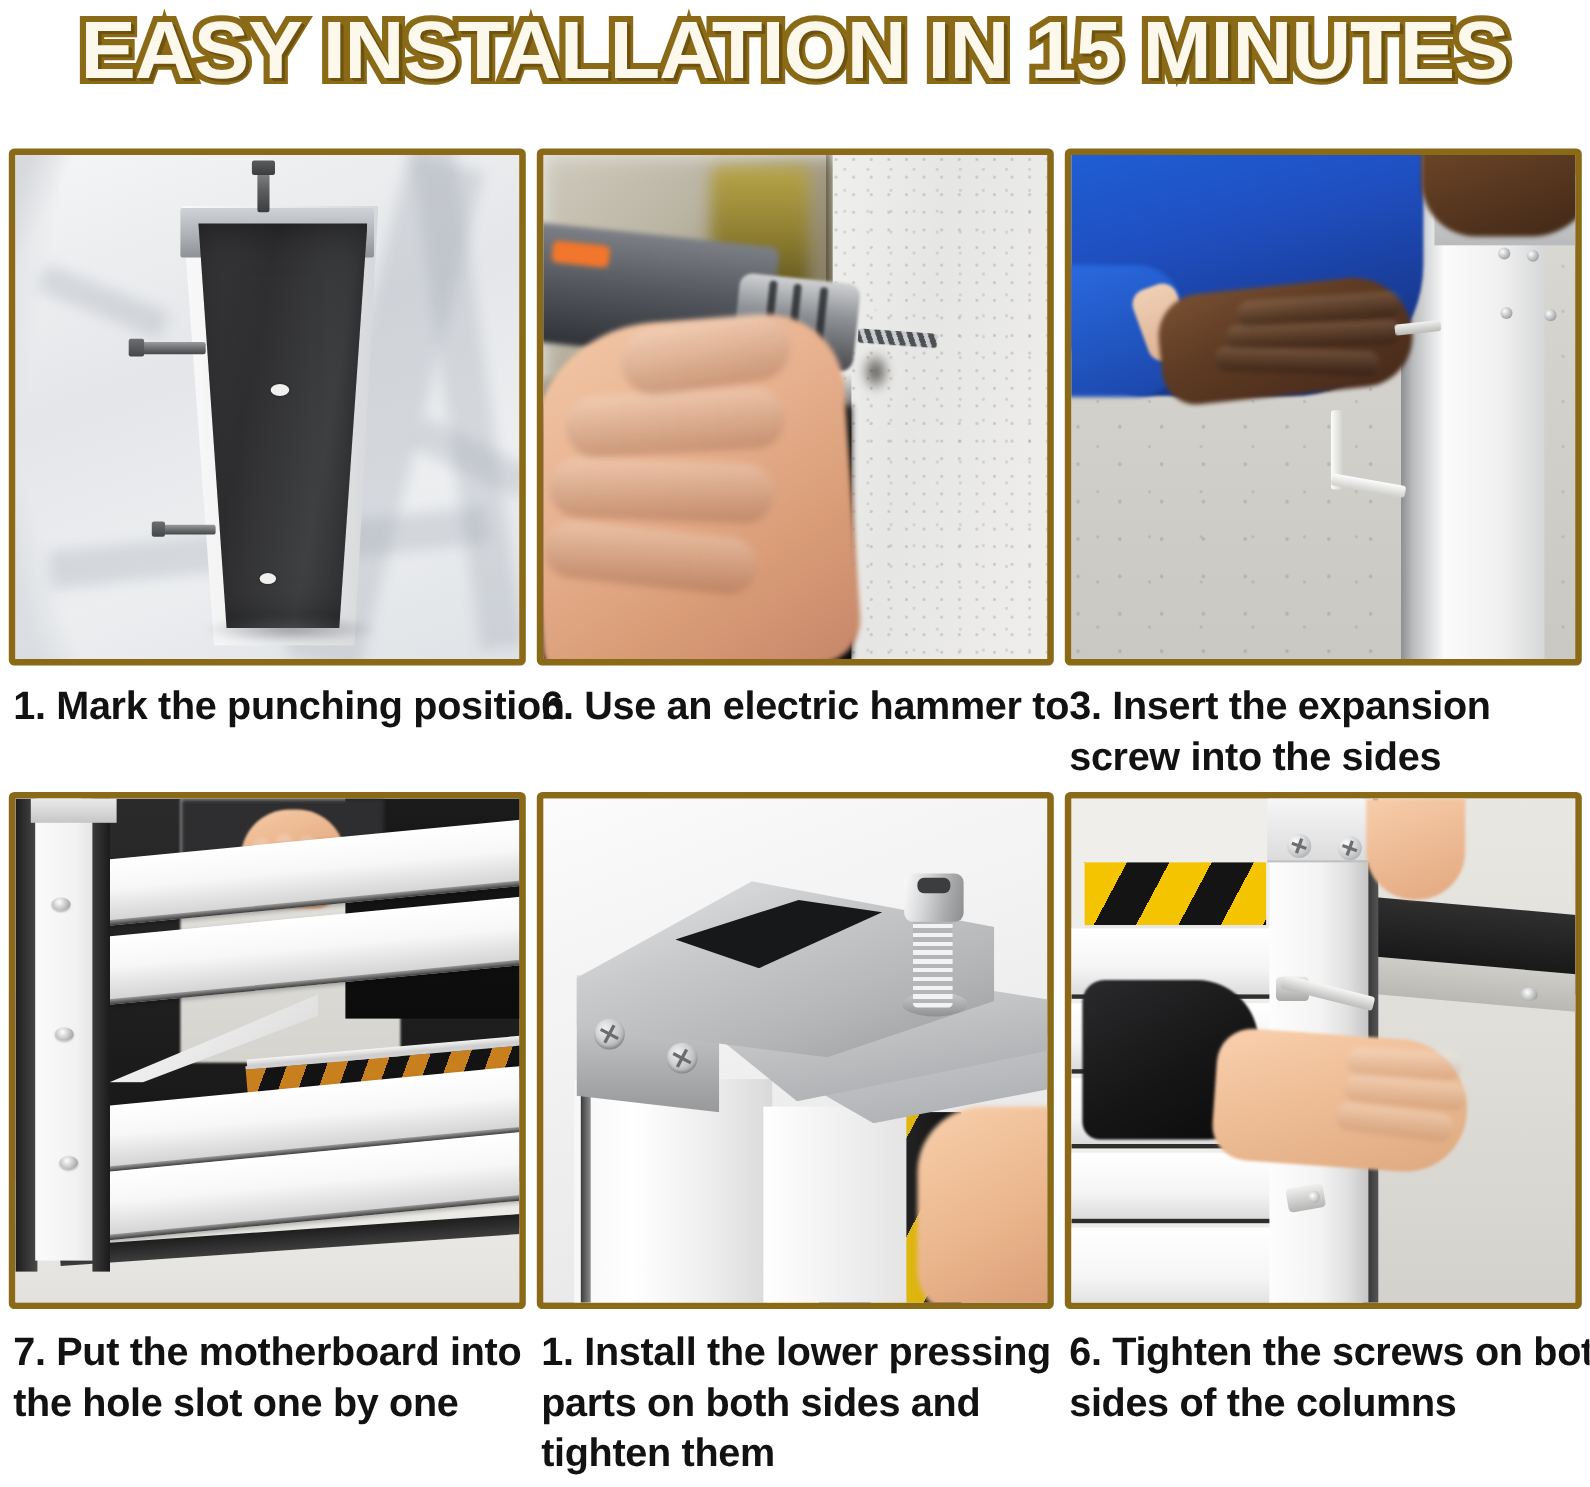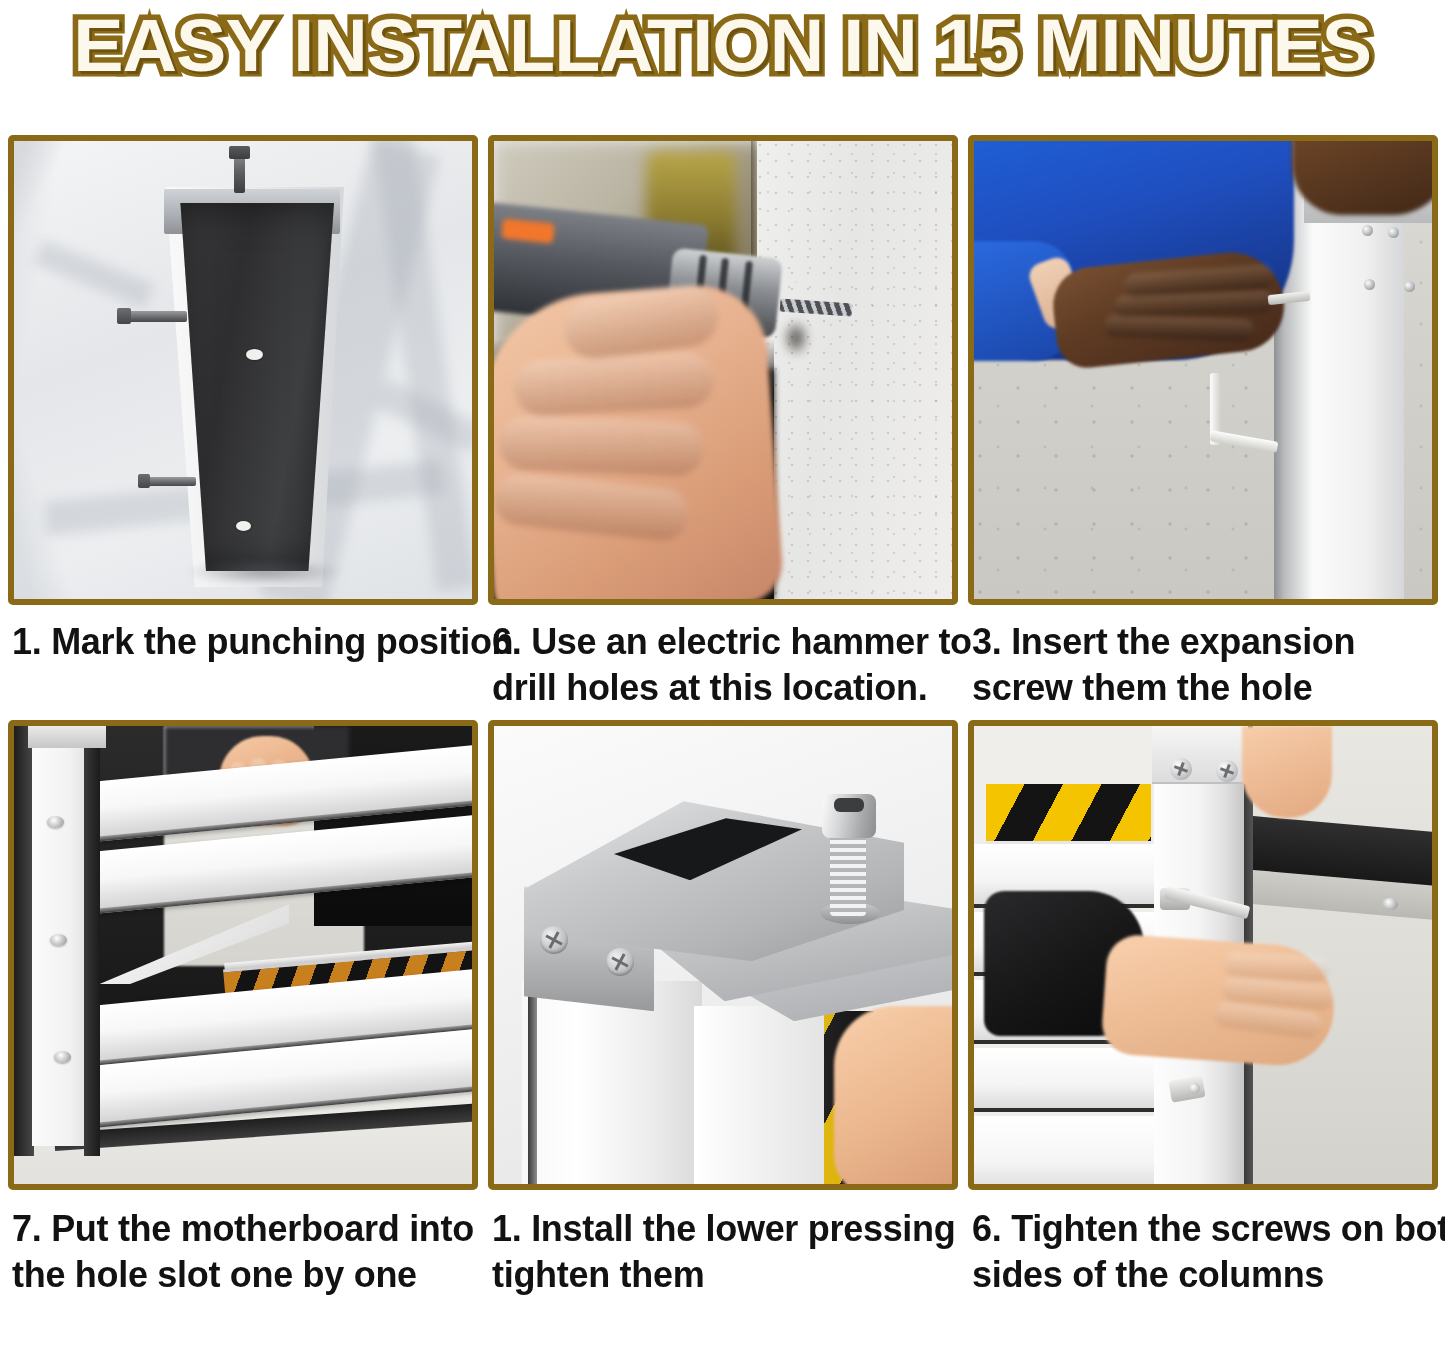--- a/index.html
+++ b/index.html
@@ -689,21 +689,20 @@
           <div class="p2-bit"></div>
           <div class="p2-hand"></div>
           <div class="p2-finger p2-f1"></div>
           <div class="p2-finger p2-f2"></div>
           <div class="p2-finger p2-f3"></div>
           <div class="p2-finger p2-f4"></div>
         </div>
       </div>
       <div class="caption">
         <span class="cap-line">6. Use an electric hammer to</span>
-        <span class="cap-line">drill holes at this location.</span>
       </div>
     </div>
 
     <div class="cell">
       <div class="photo">
         <div class="inner">
           <div class="p3-floor"></div>
           <div class="p3-post-dark"></div>
           <div class="p3-post"></div>
           <div class="p3-post-cap"></div>
@@ -719,21 +718,21 @@
           <div class="p3-finger p3-pf1"></div>
           <div class="p3-finger p3-pf2"></div>
           <div class="p3-finger p3-pf3"></div>
           <div class="p3-allen-in"></div>
           <div class="p3-allen-floor-v"></div>
           <div class="p3-allen-floor-h"></div>
         </div>
       </div>
       <div class="caption">
         <span class="cap-line">3. Insert the expansion</span>
-        <span class="cap-line">screw them the hole</span>
+        <span class="cap-line">screw into the sides</span>
       </div>
     </div>
 
     <div class="cell row2">
       <div class="photo">
         <div class="inner">
           <div class="p4-bg"></div>
           <div class="p4-darkgap"></div>
           <div class="p4-wallbg"></div>
           <div class="p4-person-leg"></div>
@@ -794,20 +793,21 @@
           <div class="p5-pscrew p5-ps1"></div>
           <div class="p5-pscrew p5-ps2"></div>
           <div class="p5-bolt-washer"></div>
           <div class="p5-bolt-shaft"></div>
           <div class="p5-bolt-head"></div>
           <div class="p5-bolt-hole"></div>
         </div>
       </div>
       <div class="caption">
         <span class="cap-line">1. Install the lower pressing</span>
+        <span class="cap-line">parts on both sides and</span>
         <span class="cap-line">tighten them</span>
       </div>
     </div>
 
     <div class="cell row2">
       <div class="photo">
         <div class="inner">
           <div class="p6-bg"></div>
           <div class="p6-wall"></div>
           <div class="p6-base-dark"></div>

